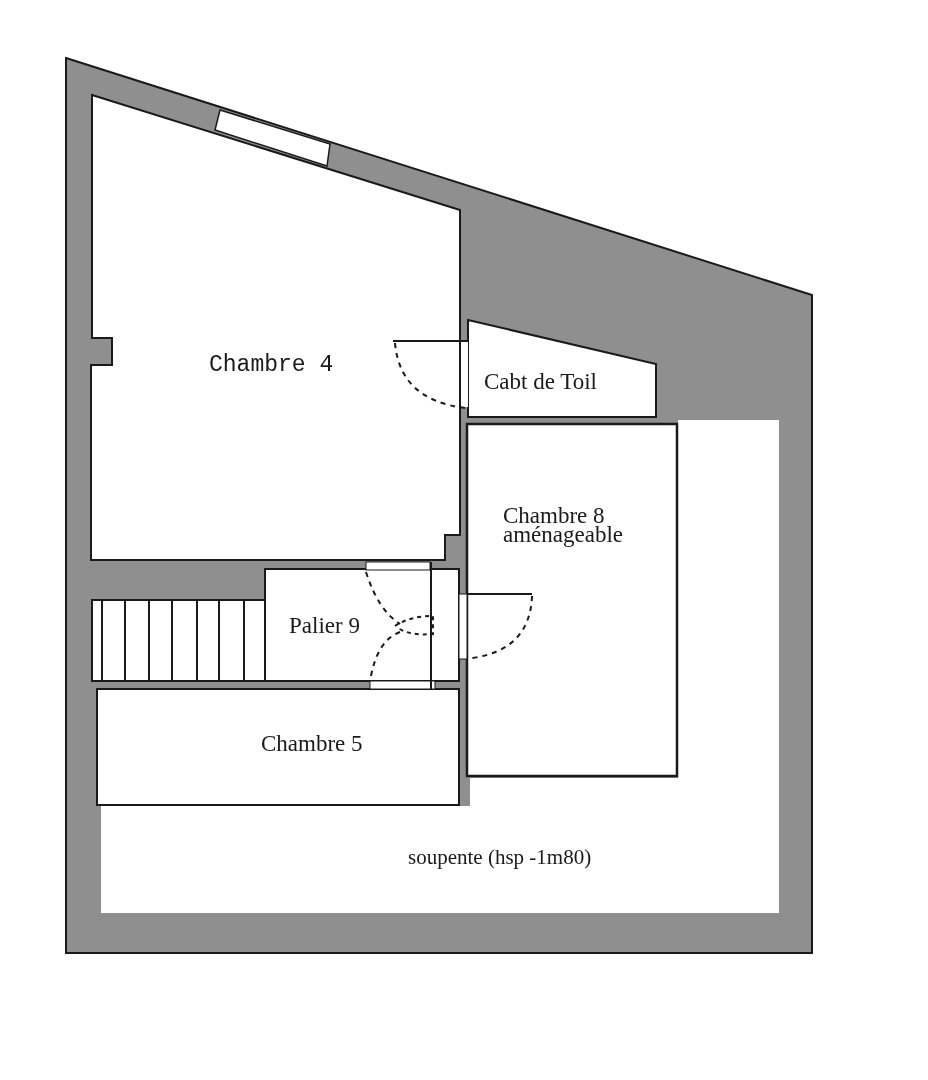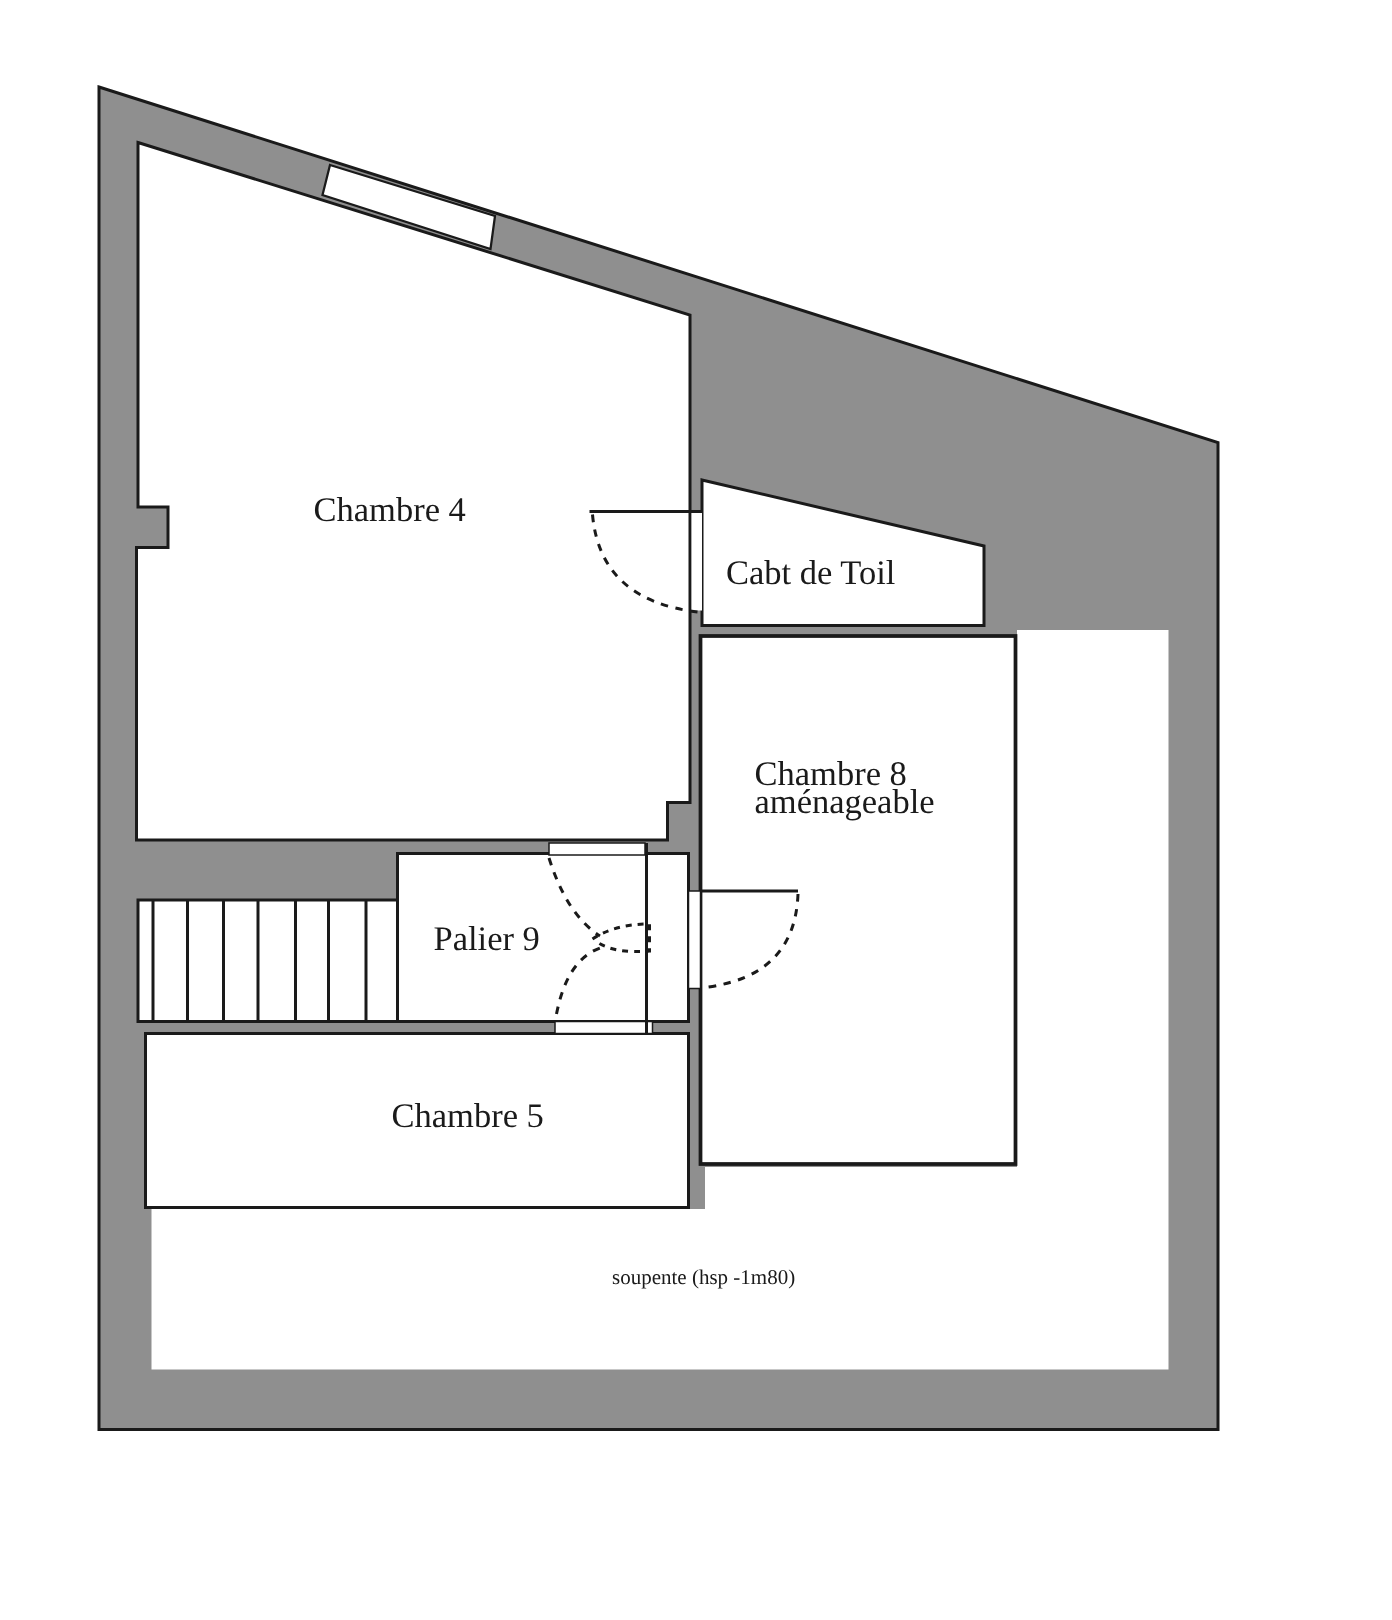--- a/index.html
+++ b/index.html
@@ -6,21 +6,21 @@
     body { width: 928px; height: 1080px; position: relative; overflow: hidden; }
     #plan { position: absolute; left: 0; top: 0; }
     .lbl {
       position: absolute;
       font-family: "Liberation Serif", "DejaVu Serif", serif;
       color: #1a1a1a;
       white-space: nowrap;
       line-height: 1.15;
     }
     .lbl-big { font-size: 23px; }
-    .lbl-small { font-size: 14px; }
+    .lbl-small { font-size: 21px; }
   </style>
 </head>
 <body>
 
 <svg id="plan" width="928" height="1080" viewBox="0 0 928 1080" xmlns="http://www.w3.org/2000/svg">
 
   <polygon points="66,58 812,295 812,953 66,953" fill="#8f8f8f" stroke="#1a1a1a" stroke-width="2"></polygon>
 
   <polygon points="678,420 779,420 779,913 101,913 101,806 470,806 470,778 678,778" fill="#ffffff" stroke="none"></polygon>
 
@@ -65,19 +65,19 @@
     <path d="M366,572 Q378,610 400,624" stroke-width="2" stroke-dasharray="5,5"></path>
   </g>
   <g fill="none" stroke="#1a1a1a">
     <path d="M371,676 Q378,640 400,632" stroke-width="2" stroke-dasharray="5,5"></path>
   </g>
   <g fill="none" stroke="#1a1a1a">
     <path d="M395,626 Q410,616 433,616 L433,634 Q410,636 398,628" stroke-width="2" stroke-dasharray="4,4"></path>
   </g>
 </svg>
 
-<div class="lbl lbl-big" style="left:209px; top:327px;">Chambre 4</div>
+<div class="lbl lbl-big" style="left:209px; top:352px;font-family:Liberation Mono, monospace;">Chambre 4</div>
 <div class="lbl lbl-big" style="left:484px; top:369px;text-align:right;">Cabt de Toil</div>
 <div class="lbl lbl-big" style="left:503px; top:503px;">Chambre 8</div>
 <div class="lbl lbl-big" style="left:503px; top:522px;">aménageable</div>
 <div class="lbl lbl-big" style="left:289px; top:613px;">Palier 9</div>
 <div class="lbl lbl-big" style="left:216px; top:731px;margin-left:45px;">Chambre 5</div>
 <div class="lbl lbl-small" style="left:408px; top:845px;">soupente (hsp -1m80)</div>
 
 </body></html>

